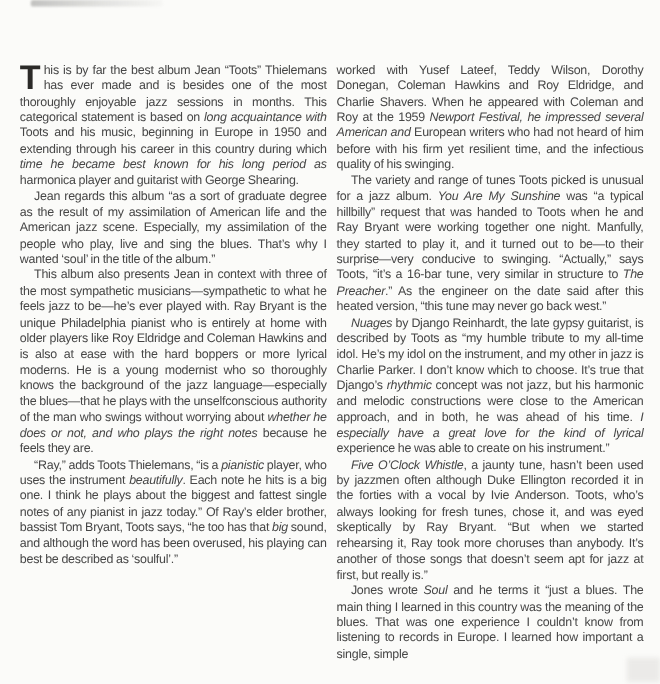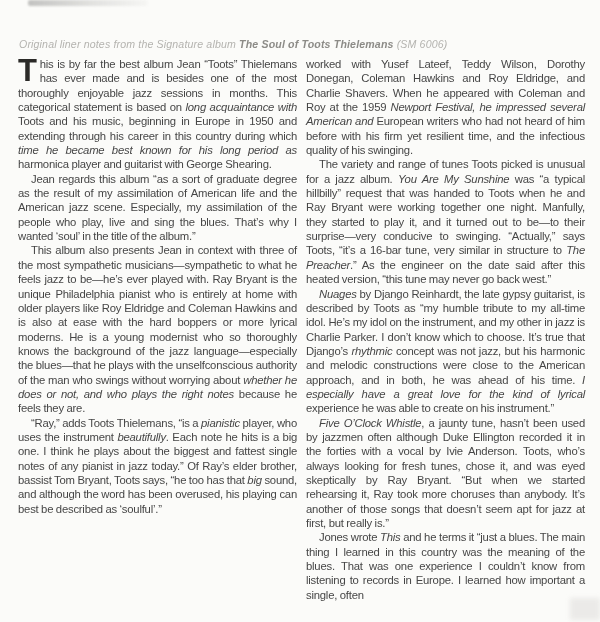--- a/index.html
+++ b/index.html
@@ -61,30 +61,29 @@
     right:0;bottom:2px;width:30px;height:22px;
     background:rgba(205,204,200,0.35);
     filter:blur(2.5px);
   }
 </style>
 </head>
 <body>
 
 <div class="page">
   <div class="artifact artifact-top"></div>
-  <p class="header"><span class="light">Original liner notes from the Signature album </span><span class="title">The Soul of Toots Thielemans</span><span class="light">  (SM 6006)</span></p>
   <div class="columns">
     <div class="col">
         <p><span class="dropcap">T</span><span>his is by far the best album Jean “Toots” Thielemans has ever made and is besides one of the most thoroughly enjoyable jazz sessions in months. This categorical statement is based on </span><span class="i">long acquaintance with</span><span> Toots and his music, beginning in Europe in 1950 and extending through his career in this country during which </span><span class="i">time he became best known for his long period as</span><span> harmonica player and guitarist with George Shearing.</span></p>
         <p class="indent"><span>Jean regards this album “as a sort of graduate degree as the result of my assimilation of American life and the American jazz scene. Especially, my assimilation of the people who play, live and sing the blues. That’s why I wanted ‘soul’ in the title of the album.”</span></p>
         <p class="indent"><span>This album also presents Jean in context with three of the most sympathetic musicians—sympathetic to what he feels jazz to be—he’s ever played with. Ray Bryant is the unique Philadelphia pianist who is entirely at home with older players like Roy Eldridge and Coleman Hawkins and is also at ease with the hard boppers or more lyrical moderns. He is a young modernist who so thoroughly knows the background of the jazz language—especially the blues—that he plays with the unselfconscious authority of the man who swings without worrying about </span><span class="i">whether he does or not, and who plays the right notes</span><span> because he feels they are.</span></p>
         <p class="indent"><span>“Ray,” adds Toots Thielemans, “is a </span><span class="i">pianistic</span><span> player, who uses the instrument </span><span class="i">beautifully</span><span>. Each note he hits is a big one. I think he plays about the biggest and fattest single notes of any pianist in jazz today.” Of Ray’s elder brother, bassist Tom Bryant, Toots says, “he too has that </span><span class="i">big</span><span> sound, and although the word has been overused, his playing can best be described as ‘soulful’.”</span></p>
       </div>
     <div class="col">
         <p><span>worked with Yusef Lateef, Teddy Wilson, Dorothy Donegan, Coleman Hawkins and Roy Eldridge, and Charlie Shavers. When he appeared with Coleman and Roy at the 1959 </span><span class="i">Newport Festival, he impressed several American and</span><span> European writers who had not heard of him before with his firm yet resilient time, and the infectious quality of his swinging.</span></p>
         <p class="indent"><span>The variety and range of tunes Toots picked is unusual for a jazz album. </span><span class="i">You Are My Sunshine</span><span> was “a typical hillbilly” request that was handed to Toots when he and Ray Bryant were working together one night. Manfully, they started to play it, and it turned out to be—to their surprise—very conducive to swinging. “Actually,” says Toots, “it’s a 16-bar tune, very similar in structure to </span><span class="i">The Preacher</span><span>.” As the engineer on the date said after this heated version, “this tune may never go back west.”</span></p>
         <p class="indent"><span class="i">Nuages</span><span> by Django Reinhardt, the late gypsy guitarist, is described by Toots as “my humble tribute to my all-time idol. He’s my idol on the instrument, and my other in jazz is Charlie Parker. I don’t know which to choose. It’s true that Django’s </span><span class="i">rhythmic</span><span> concept was not jazz, but his harmonic and melodic constructions were close to the American approach, and in both, he was ahead of his time. </span><span class="i">I especially have a great love for the kind of lyrical</span><span> experience he was able to create on his instrument.”</span></p>
         <p class="indent"><span class="i">Five O’Clock Whistle</span><span>, a jaunty tune, hasn’t been used by jazzmen often although Duke Ellington recorded it in the forties with a vocal by Ivie Anderson. Toots, who’s always looking for fresh tunes, chose it, and was eyed skeptically by Ray Bryant. “But when we started rehearsing it, Ray took more choruses than anybody. It’s another of those songs that doesn’t seem apt for jazz at first, but really is.”</span></p>
-        <p class="indent"><span>Jones wrote </span><span class="i">This</span><span> and he terms it “just a blues. The main thing I learned in this country was the meaning of the blues. That was one experience I couldn’t know from listening to records in Europe. I learned how important a single, often</span></p>
+        <p class="indent"><span>Jones wrote </span><span class="i">Soul</span><span> and he terms it “just a blues. The main thing I learned in this country was the meaning of the blues. That was one experience I couldn’t know from listening to records in Europe. I learned how important a single, simple</span></p>
       </div>
   </div>
   <div class="artifact artifact-bottom"></div>
 </div>
 
 </body></html>

